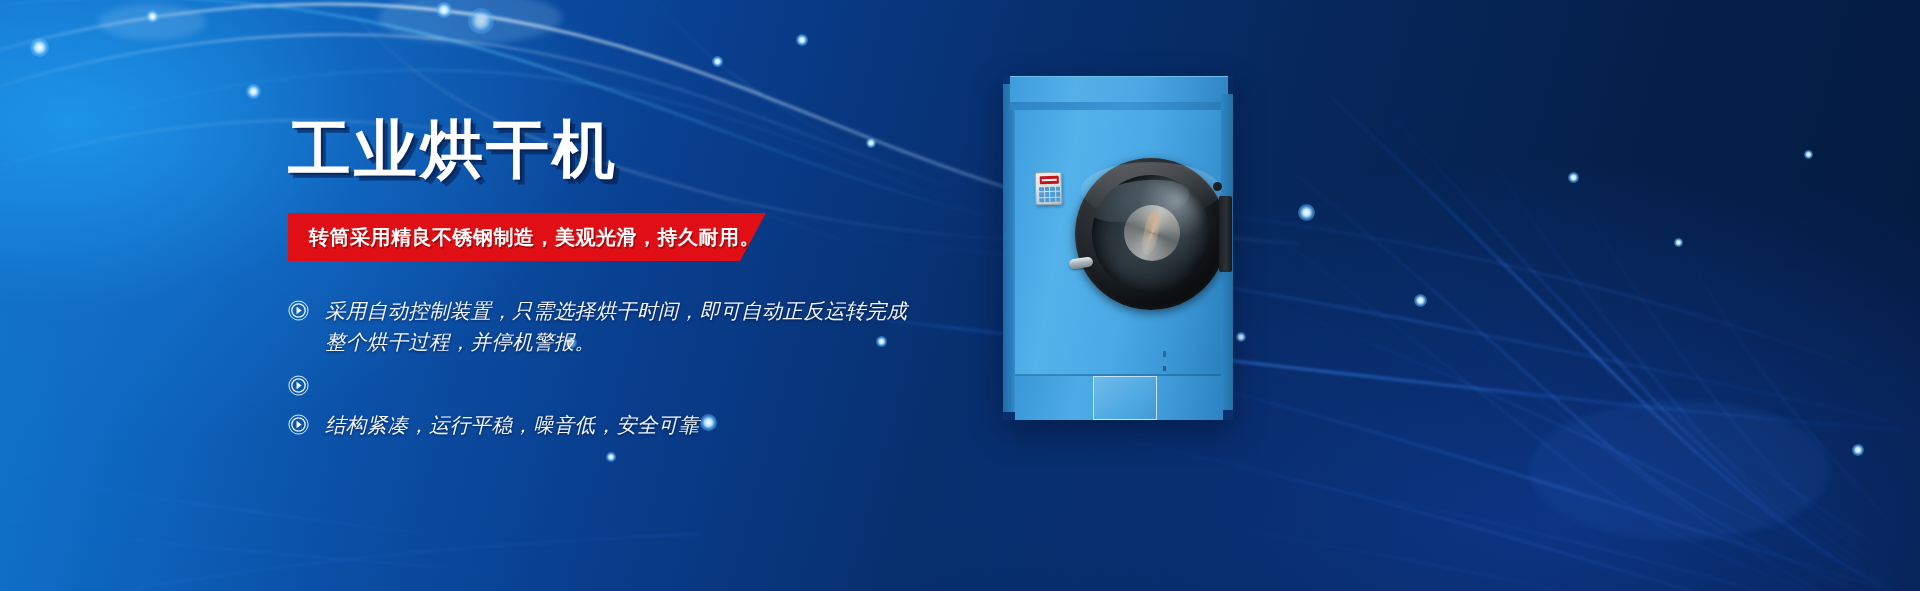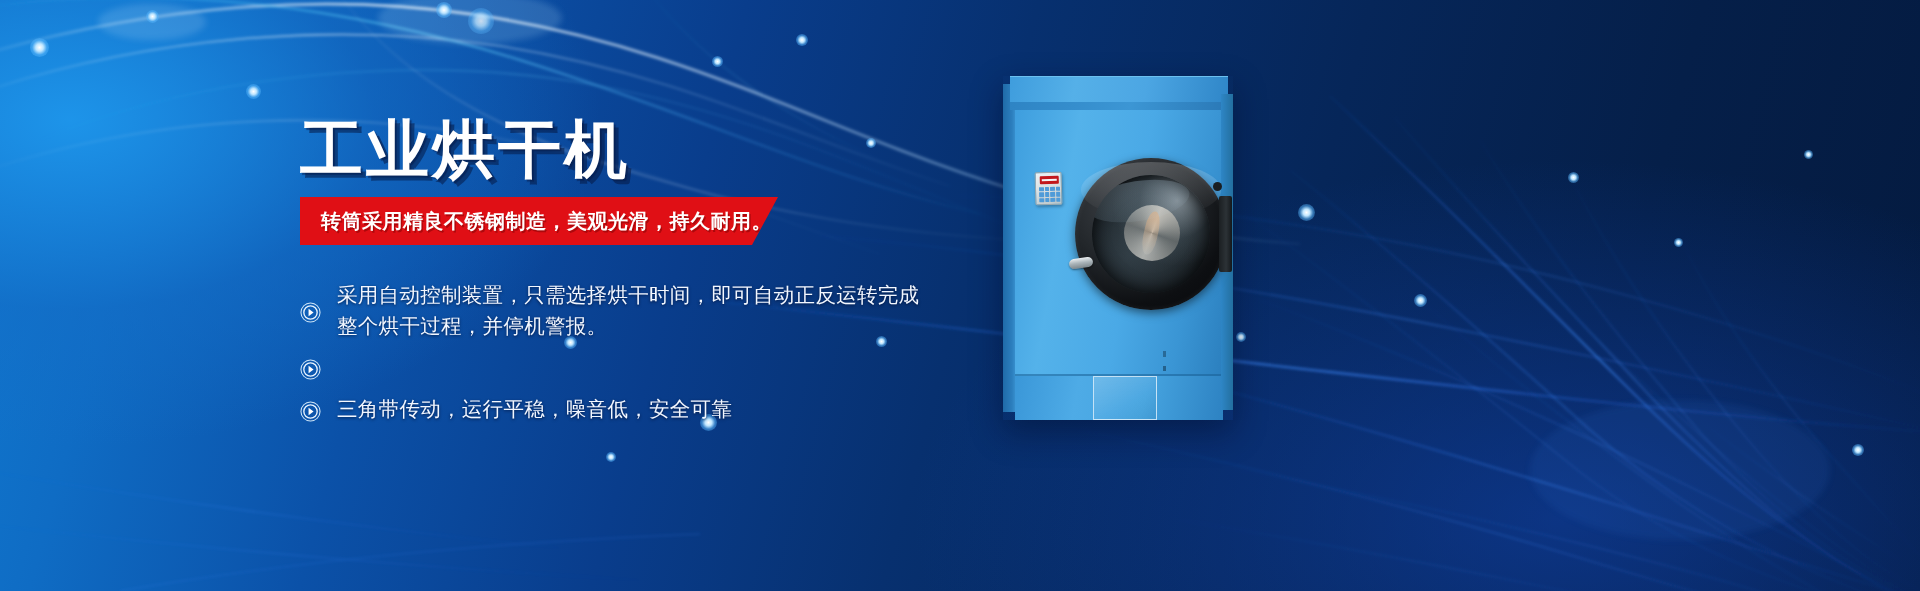--- a/index.html
+++ b/index.html
@@ -25,38 +25,38 @@
   .glow-dot {
     position: absolute;
     border-radius: 50%;
     background: radial-gradient(circle, #ffffff 0%, #bfe6ff 28%, rgba(90,185,255,0.55) 55%, rgba(40,130,230,0) 100%);
     pointer-events: none;
   }
 
   
   #copy {
     position: absolute;
-    left: 300px;
+    left: 288px;
     top: 118px;
     width: 700px;
   }
 
   #title {
     font-size: 63px;
     line-height: 1;
     font-weight: bold;
     color: #ffffff;
     letter-spacing: 3px;
     text-shadow: 5px 5px 0 rgba(6,26,70,0.55), 2px 2px 1px rgba(8,30,80,0.6);
     white-space: nowrap;
   }
 
   #tagline-wrap {
     position: relative;
-    margin-top: 16px;
+    margin-top: 32px;
     height: 48px;
     width: 478px;
     padding-left: 44px;
   }
   #tagline {
     position: absolute;
     left: 0; top: 0;
     height: 48px;
     width: 478px;
     background: #e00f15;
@@ -74,22 +74,23 @@
     text-shadow: 1.5px 1.5px 0 rgba(110,0,0,0.45);
     white-space: nowrap;
   }
 
   #features {
     margin-top: 34px;
     list-style: none;
   }
   .feature {
     display: flex;
-    align-items: center;
+    align-items: flex-start;
     margin-bottom: 13px;
+    font-style: italic;
   }
   .feature-icon {
     flex: 0 0 auto;
     width: 21px; height: 21px;
     margin-top: 5px;
     margin-right: 16px;
   }
   .feature-text {
     color: #f2f7ff;
     font-size: 20.5px;
@@ -389,21 +390,21 @@
         </span>
       </li>
       <li class="feature">
         <span class="feature-icon">
           <svg viewBox="0 0 22 22" width="21" height="21" aria-hidden="true">
             <circle cx="11" cy="11" r="10" fill="none" stroke="#cfe6f8" stroke-width="1.1"></circle>
             <circle cx="11" cy="11" r="7" fill="none" stroke="#eaf5ff" stroke-width="1.4"></circle>
             <path d="M9 7.2 L14.2 11 L9 14.8 Z" fill="#ffffff"></path>
           </svg>
         </span>
-        <span class="feature-text">三角带传动，运行平稳，噪音低，安全可靠</span>
+        <span class="feature-text">结构紧凑，运行平稳，噪音低，安全可靠</span>
       </li>
     </ul>
   </div>
 
   <div id="machine">
     <div class="m-part" id="m-side"></div>
     <div class="m-part" id="m-top"></div>
     <div class="m-part" id="m-top-shelf"></div>
     <div class="m-part" id="m-body"></div>
     <div class="m-part" id="m-body-seam"></div>

